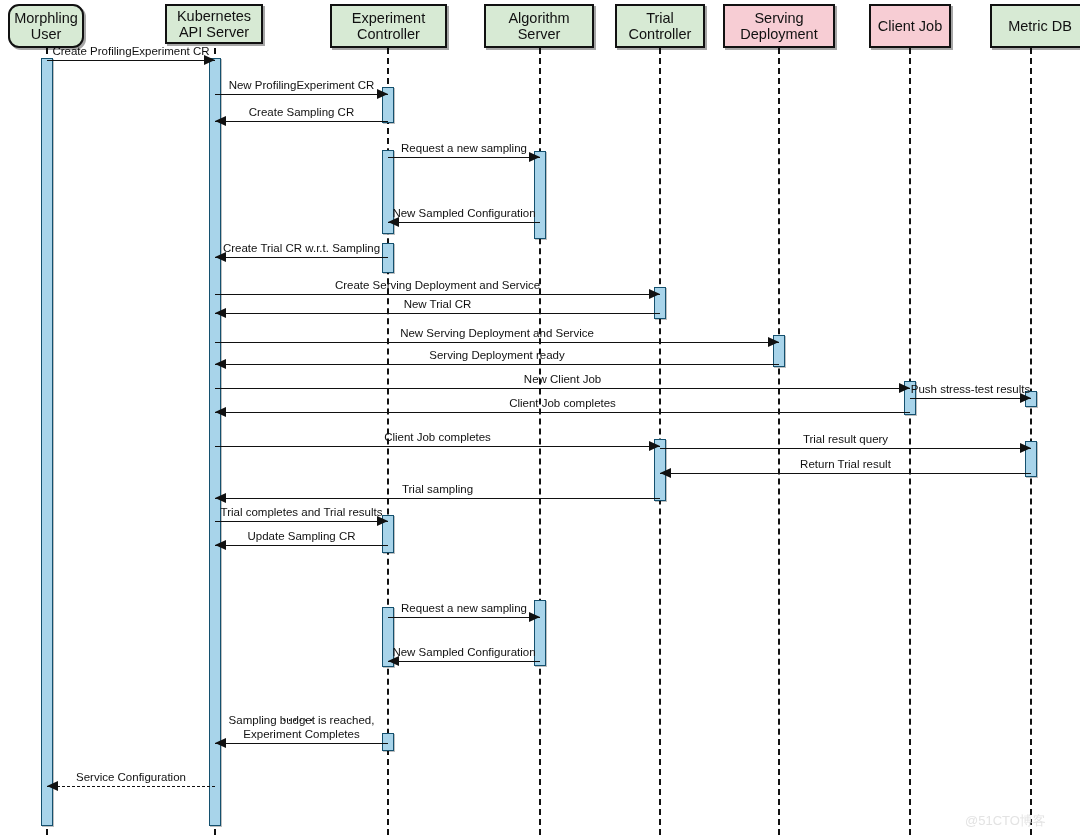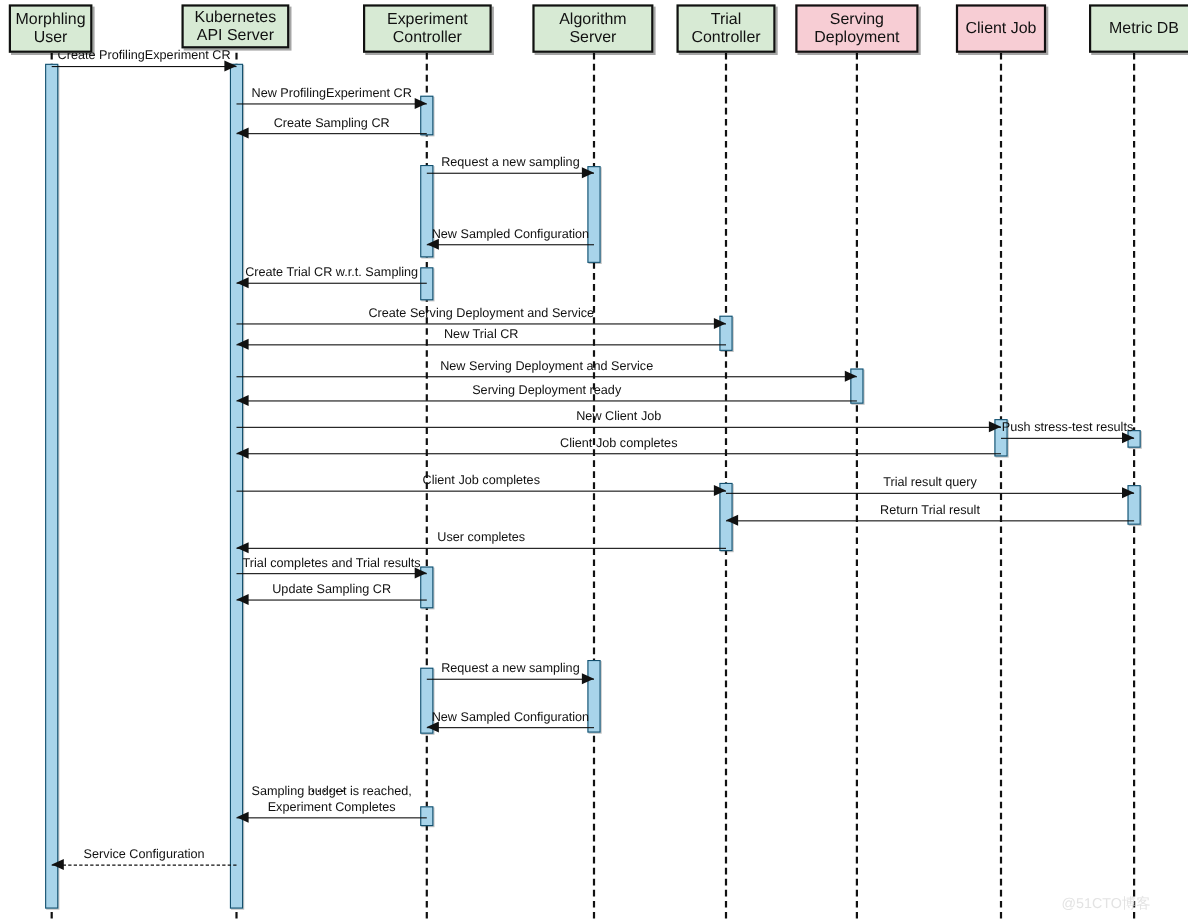--- a/index.html
+++ b/index.html
@@ -107,21 +107,21 @@
       <div class="arrowhead right" style="top: 441px; left: 649px;"></div>
       <div class="msg-label" style="left: 215px; width: 445px; top: 430px;">Client Job completes</div>
       <div class="msg" style="left: 660px; top: 448px; width: 371px;"></div>
       <div class="arrowhead right" style="top: 443px; left: 1020px;"></div>
       <div class="msg-label" style="left: 660px; width: 371px; top: 432px;">Trial result query</div>
       <div class="msg" style="left: 660px; top: 473px; width: 371px;"></div>
       <div class="arrowhead left" style="top: 468px; left: 660px;"></div>
       <div class="msg-label" style="left: 660px; width: 371px; top: 457px;">Return Trial result</div>
       <div class="msg" style="left: 215px; top: 498px; width: 445px;"></div>
       <div class="arrowhead left" style="top: 493px; left: 215px;"></div>
-      <div class="msg-label" style="left: 215px; width: 445px; top: 482px;">User completes</div>
+      <div class="msg-label" style="left: 215px; width: 445px; top: 482px;">Trial sampling</div>
       <div class="msg" style="left: 215px; top: 521px; width: 173px;"></div>
       <div class="arrowhead right" style="top: 516px; left: 377px;"></div>
       <div class="msg-label" style="left: 215px; width: 173px; top: 505px;">Trial completes and Trial results</div>
       <div class="msg" style="left: 215px; top: 545px; width: 173px;"></div>
       <div class="arrowhead left" style="top: 540px; left: 215px;"></div>
       <div class="msg-label" style="left: 215px; width: 173px; top: 529px;">Update Sampling CR</div>
       <div class="msg" style="left: 388px; top: 617px; width: 152px;"></div>
       <div class="arrowhead right" style="top: 612px; left: 529px;"></div>
       <div class="msg-label" style="left: 388px; width: 152px; top: 601px;">Request a new sampling</div>
       <div class="msg" style="left: 388px; top: 661px; width: 152px;"></div>
@@ -131,21 +131,21 @@
       <div class="arrowhead left" style="top: 738px; left: 215px;"></div>
       <div class="msg-label two-line" style="left: 215px; width: 173px; top: 713px;">
         <div>Sampling budget is reached,</div>
         <div>Experiment Completes</div>
       </div>
       <div class="msg dashed" style="left: 47px; top: 786px; width: 168px;"></div>
       <div class="arrowhead left" style="top: 781px; left: 47px;"></div>
       <div class="msg-label" style="left: 47px; width: 168px; top: 770px;">Service Configuration</div>
     </div>
   <div id="layer-actors">
-      <div class="actor-box green" style="left: 8px; top: 4px; width: 76px; height: 44px;">
+      <div class="actor-box green" style="left: 8px; top: 4px; width: 76px; height: 44px; border-radius: 11px;">
         <span>Morphling</span>
         <span>User</span>
       </div>
       <div class="actor-box green" style="left: 165px; top: 4px; width: 98px; height: 40px;">
         <span>Kubernetes</span>
         <span>API Server</span>
       </div>
       <div class="actor-box green" style="left: 330px; top: 4px; width: 117px; height: 44px;">
         <span>Experiment</span>
         <span>Controller</span>

